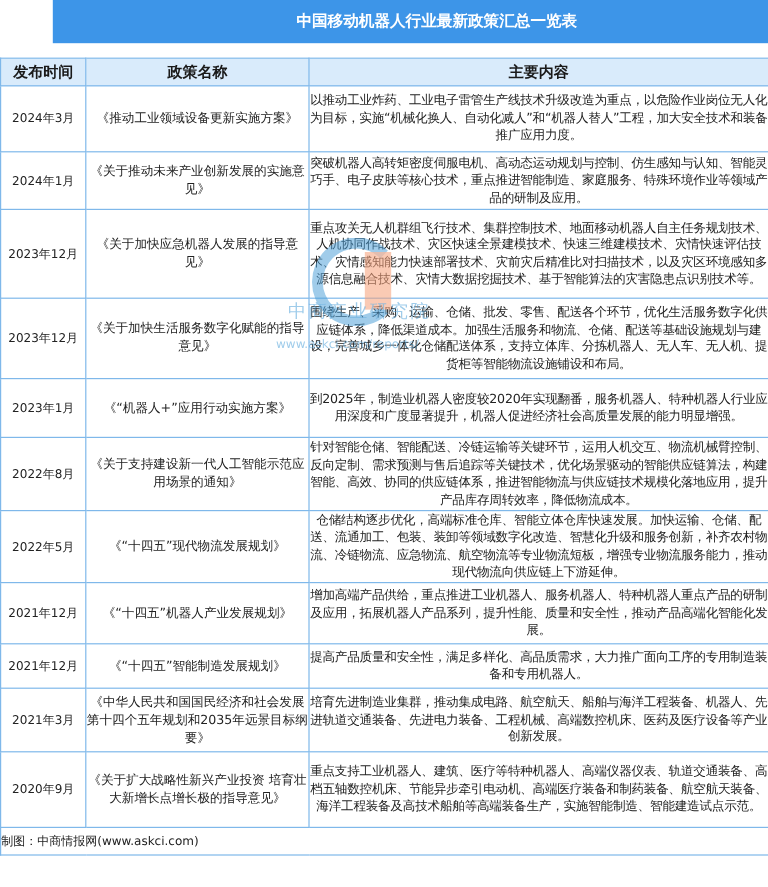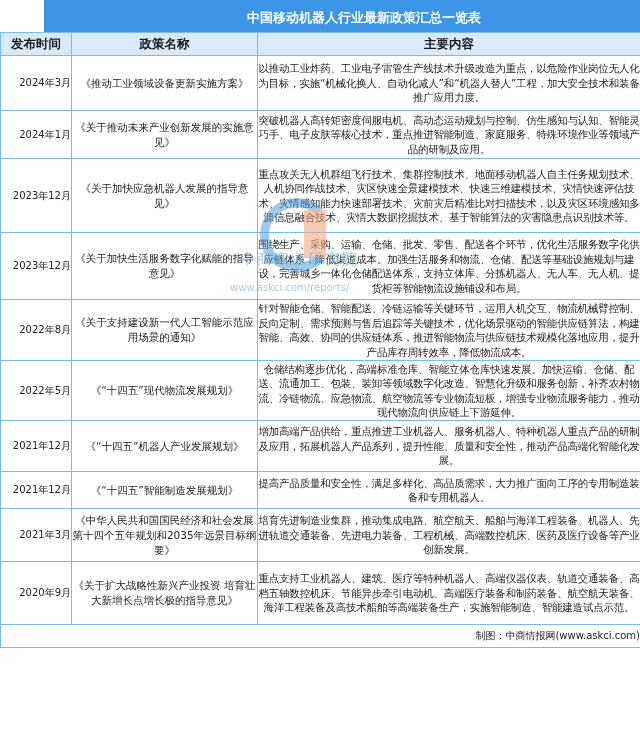--- a/index.html
+++ b/index.html
@@ -3,37 +3,37 @@
 <meta charset="utf-8">
 <style>
   html, body { margin: 0; padding: 0; background: #ffffff; }
   body { width: 640px; height: 739px; overflow: hidden; position: relative; font-family: "DejaVu Sans", "Liberation Sans", sans-serif; }
   .title-bar {
     position: absolute; left: 0; top: 0; width: 640px; height: 36px;
     background: #3d95e8; color: #ffffff; font-size: 13px; font-weight: bold;
     display: flex; align-items: center; justify-content: center; margin-left: 44px;
   }
   table.policy {
-    position: absolute; left: 0; top: 32px; width: 640px;
+    position: absolute; left: 0; top: 48px; width: 640px;
     border-collapse: collapse; table-layout: fixed;
   }
   table.policy th, table.policy td {
     border: 1px solid #7fb8ea; padding: 0; color: #222222;
   }
   table.policy th {
     background: #d9ebfb; font-size: 12.5px; font-weight: bold; height: 22px;
     text-align: center; color: #1a1a1a;
   }
   col.c-date { width: 71px; }
   col.c-name { width: 186px; }
   col.c-content { width: 383px; }
-  td.date { text-align: right; font-size: 10px; }
+  td.date { text-align: center; font-size: 10px; }
   td.name { text-align: center; font-size: 10.5px; line-height: 15px; padding: 0 4px; }
   td.content { text-align: center; font-size: 10.5px; line-height: 14.5px; padding: 3px 6px 3px 4px; letter-spacing: -0.2px; }
-  td.footer { text-align: right; font-size: 10px; padding: 0 6px; height: 22px; color: #333; border-left: 1px solid #7fb8ea; }
+  td.footer { font-size: 10px; padding: 0 6px; height: 22px; color: #333; border-left: 1px solid #7fb8ea; }
   .watermark {
     position: absolute; left: 260px; top: 190px; width: 80px; height: 110px; pointer-events: none; opacity: 0.75;
   }
   .wm-ring { position: absolute; left: 0; top: 8px; width: 56px; height: 56px; border: 9px solid #4a9fd8; border-radius: 50%; border-right-color: transparent; opacity: 0.7; }
   .wm-bar { position: absolute; left: 44px; top: 20px; width: 22px; height: 48px; background: #f5a07a; opacity: 0.75; }
   .wm-text { position: absolute; left: -20px; top: 60px; font-size: 15px; color: #4a9fd8; letter-spacing: 2px; white-space: nowrap; opacity: 0.7; }
   .wm-url { position: absolute; left: -30px; top: 92px; font-size: 10px; color: #4a9fd8; white-space: nowrap; opacity: 0.7; text-align: center; }
 </style>
 </head>
 <body>
@@ -67,20 +67,25 @@
     <tr style="height: 74px;">
         <td class="date">2023年12月</td>
         <td class="name">《关于加快应急机器人发展的指导意见》</td>
         <td class="content">重点攻关无人机群组飞行技术、集群控制技术、地面移动机器人自主任务规划技术、人机协同作战技术、灾区快速全景建模技术、快速三维建模技术、灾情快速评估技术、灾情感知能力快速部署技术、灾前灾后精准比对扫描技术，以及灾区环境感知多源信息融合技术、灾情大数据挖掘技术、基于智能算法的灾害隐患点识别技术等。</td>
       </tr>
     <tr style="height: 67px;">
         <td class="date">2023年12月</td>
         <td class="name">《关于加快生活服务数字化赋能的指导意见》</td>
         <td class="content">围绕生产、采购、运输、仓储、批发、零售、配送各个环节，优化生活服务数字化供应链体系，降低渠道成本。加强生活服务和物流、仓储、配送等基础设施规划与建设，完善城乡一体化仓储配送体系，支持立体库、分拣机器人、无人车、无人机、提货柜等智能物流设施铺设和布局。</td>
       </tr>
+    <tr style="height: 49px;">
+        <td class="date">2023年1月</td>
+        <td class="name">《“机器人+”应用行动实施方案》</td>
+        <td class="content">到2025年，制造业机器人密度较2020年实现翻番，服务机器人、特种机器人行业应用深度和广度显著提升，机器人促进经济社会高质量发展的能力明显增强。</td>
+      </tr>
     <tr style="height: 61px;">
         <td class="date">2022年8月</td>
         <td class="name">《关于支持建设新一代人工智能示范应用场景的通知》</td>
         <td class="content">针对智能仓储、智能配送、冷链运输等关键环节，运用人机交互、物流机械臂控制、反向定制、需求预测与售后追踪等关键技术，优化场景驱动的智能供应链算法，构建智能、高效、协同的供应链体系，推进智能物流与供应链技术规模化落地应用，提升产品库存周转效率，降低物流成本。</td>
       </tr>
     <tr style="height: 60px;">
         <td class="date">2022年5月</td>
         <td class="name">《“十四五”现代物流发展规划》</td>
         <td class="content">仓储结构逐步优化，高端标准仓库、智能立体仓库快速发展。加快运输、仓储、配送、流通加工、包装、装卸等领域数字化改造、智慧化升级和服务创新，补齐农村物流、冷链物流、应急物流、航空物流等专业物流短板，增强专业物流服务能力，推动现代物流向供应链上下游延伸。</td>
       </tr>

